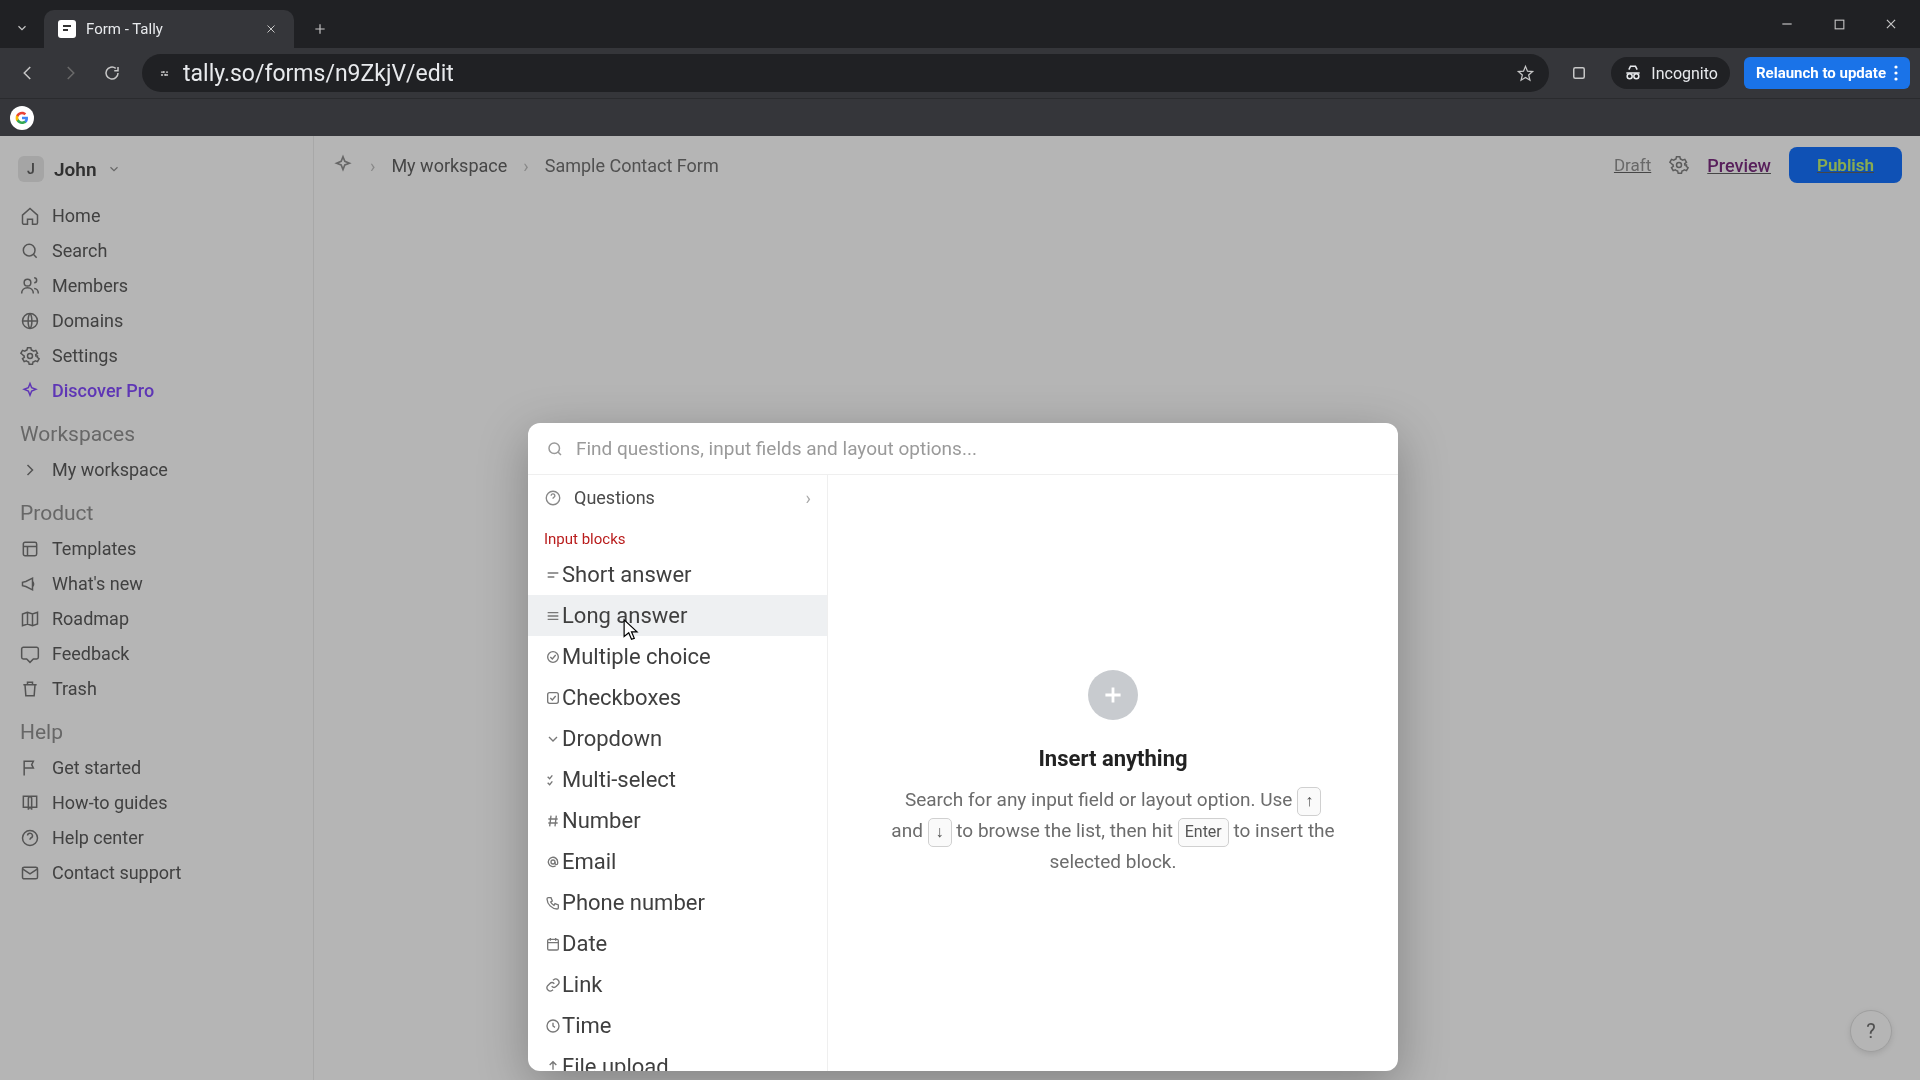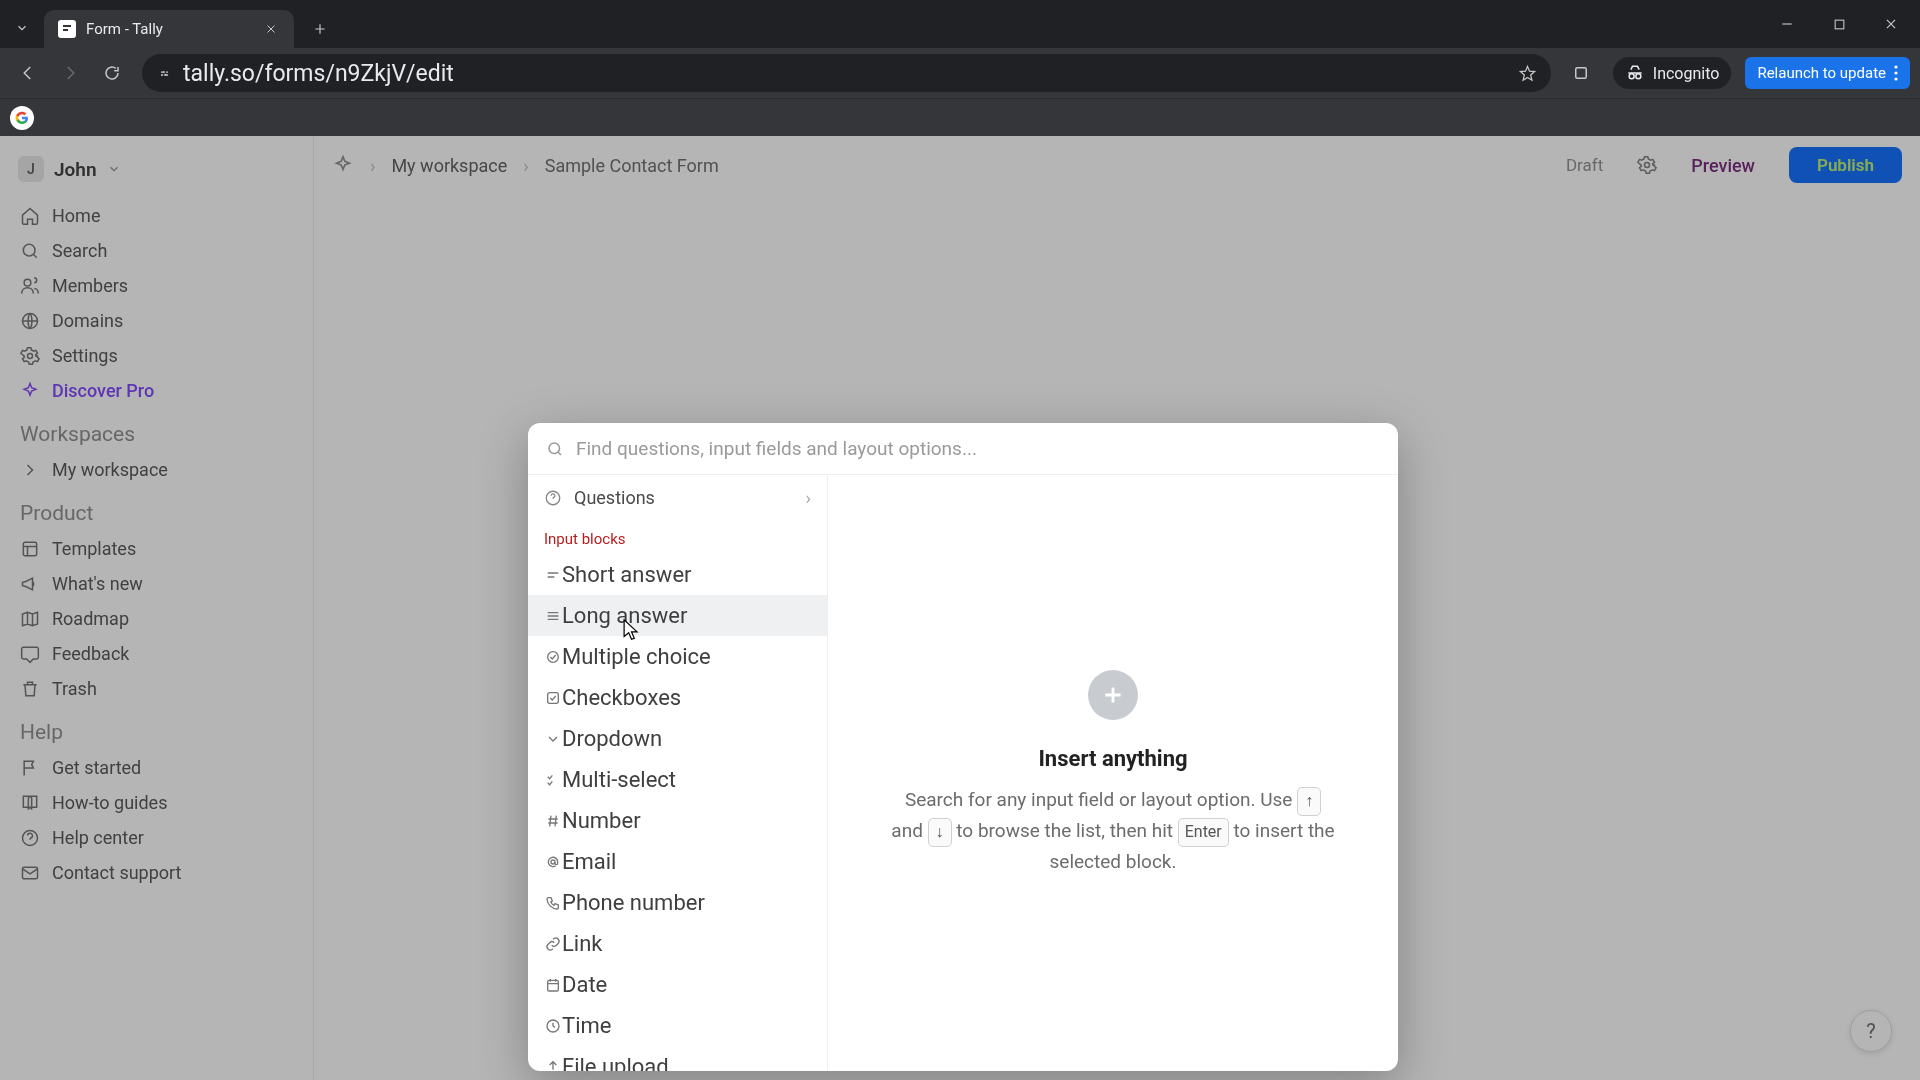--- a/index.html
+++ b/index.html
@@ -15,40 +15,40 @@
   .new-tab { width: 32px; height: 32px; display: flex; align-items: center; justify-content: center; color: #c7c7c7; margin-left: 10px; margin-bottom: 3px; border-radius: 50%; }
   .window-controls { position: absolute; right: 6px; top: 0; height: 48px; display: flex; align-items: center; gap: 6px; }
   .win-btn { width: 46px; height: 36px; display: flex; align-items: center; justify-content: center; color: #c7c7c7; }
 
   .toolbar { height: 50px; background: #35363a; display: flex; align-items: center; padding: 0 10px; gap: 6px; }
   .tb-btn { width: 36px; height: 36px; border-radius: 50%; display: flex; align-items: center; justify-content: center; color: #c7c7c7; }
   .tb-btn.disabled { color: #6a6a6a; }
   .addr { flex: 1; height: 38px; background: #202124; border-radius: 19px; display: flex; align-items: center; padding: 0 14px; gap: 10px; color: #c7c7c7; font-size: 23px; margin: 0 6px; }
   .addr-text { flex: 1; color: #e8eaed; }
   .incognito-pill { display:flex; align-items:center; gap:8px; background:#202124; border-radius:18px; padding:6px 12px; color:#e8eaed; font-size:16px; margin: 0 8px;}
-  .relaunch { background: #1a73e8; color: #fff; border-radius: 6px; padding: 7px 12px; font-size: 15px; display:flex; align-items:center; gap:8px; }
+  .relaunch { background: #1a73e8; color: #fff; border-radius: 6px; padding: 7px 12px; font-size: 15px; display:flex; align-items:center; gap:8px;font-weight:bold; }
   .bookmark-bar { height: 38px; background:#35363a; border-top:1px solid #2a2b2e; display:flex; align-items:center; padding:0 10px; }
   .g-circle { width:24px;height:24px;border-radius:50%;background:#fff; display:flex;align-items:center;justify-content:center;}
 
   
   .content-wrapper { position: absolute; left:0; right:0; top:136px; bottom:0; background:#fff; }
   .dim-overlay { position:absolute; inset:0; background:rgba(43,43,43,0.35); z-index:5; }
 
   .sidebar { width: 314px; height: 100%; border-right: 1px solid #ececec; padding: 14px 10px; display:flex; flex-direction:column; font-size: 18px; color:#4a4a4a; position:absolute; left:0; top:0; background:#fff;}
   .user-row { display:flex; align-items:center; gap:10px; padding: 6px 8px 16px; color:#333; font-weight:600; font-size:19px;}
   .user-badge { width:26px;height:26px;border-radius:6px;background:#e6e6e6;color:#555;font-size:14px;display:flex;align-items:center;justify-content:center;font-weight:600;}
   .nav-item { display:flex; align-items:center; gap:12px; padding: 7px 10px; border-radius:6px; color:#4d4d4d; }
   .nav-item.accent { color:#7a3cff; font-weight:500;}
   .nav-section { padding: 14px 10px 6px; font-size:21px; color:#888; }
   .ico { width:20px; height:20px; flex:0 0 20px; stroke:#6b6b6b; fill:none; stroke-width:1.8; }
 
   .topbar { position:absolute; left:314px; right:0; top:0; height:58px; background:#fff; display:flex; align-items:center; padding:0 18px; gap:16px; color:#555; font-size:18px;}
   .crumb-sep { color:#bbb; }
   .crumb-last { color:#666; }
-  .topbar-right { margin-left:auto; display:flex; align-items:center; gap:34px; }
+  .topbar-right { margin-left:auto; display:flex; align-items:center; gap:18px;text-decoration:underline; }
   .draft { color:#8a8a8a; font-size:17px;}
   .preview { color:#701a75; font-weight:500; font-size:18px;}
   .publish { background:#0066ff; color:#bef264; padding:8px 28px; border-radius:8px; font-weight:600; font-size:17px;}
 
   .help-fab { position:absolute; right:28px; bottom:28px; width:42px;height:42px;border-radius:50%; background:#fff; border:1px solid #ddd; box-shadow:0 2px 6px rgba(0,0,0,0.12); display:flex; align-items:center; justify-content:center; color:#666; font-size:20px;}
 
   
   .modal { position:absolute; left:528px; top:287px; width:870px; height:fit-content; background:#fff; border-radius:12px; box-shadow:0 14px 50px rgba(0,0,0,0.28); z-index:10; overflow:hidden; display:flex; flex-direction:column;justify-content:center;}
   .modal-search { display:flex; align-items:center; gap:12px; padding: 14px 18px; border-bottom:1px solid #efefef;}
   .modal-search input { border:none; outline:none; font-size:19px; flex:1; color:#333; }
@@ -424,33 +424,33 @@
               <span class="ic">
                 <svg width="16" height="16" viewBox="0 0 24 24">
                   <path d="M5 4h4l2 5-2.5 1.5a11 11 0 0 0 5 5L15 13l5 2v4a2 2 0 0 1-2 2A16 16 0 0 1 3 6a2 2 0 0 1 2-2z" stroke="#777" stroke-width="2" fill="none"></path>
                 </svg>
               </span>
               <span>Phone number</span>
             </div>
           <div class="ml-item">
               <span class="ic">
                 <svg width="16" height="16" viewBox="0 0 24 24">
-                  <path d="M10 14a5 5 0 0 0 7 0l3-3a5 5 0 0 0-7-7l-1 1M14 10a5 5 0 0 0-7 0l-3 3a5 5 0 0 0 7 7l1-1" stroke="#777" stroke-width="2" fill="none"></path>
-                </svg>
-              </span>
-              <span>Link</span>
-            </div>
-          <div class="ml-item">
-              <span class="ic">
-                <svg width="16" height="16" viewBox="0 0 24 24">
                   <rect x="4" y="5" width="16" height="16" rx="2" stroke="#777" stroke-width="2" fill="none"></rect>
                   <path d="M4 10h16M8 3v4M16 3v4" stroke="#777" stroke-width="2"></path>
                 </svg>
               </span>
               <span>Date</span>
+            </div>
+          <div class="ml-item">
+              <span class="ic">
+                <svg width="16" height="16" viewBox="0 0 24 24">
+                  <path d="M10 14a5 5 0 0 0 7 0l3-3a5 5 0 0 0-7-7l-1 1M14 10a5 5 0 0 0-7 0l-3 3a5 5 0 0 0 7 7l1-1" stroke="#777" stroke-width="2" fill="none"></path>
+                </svg>
+              </span>
+              <span>Link</span>
             </div>
           <div class="ml-item">
               <span class="ic">
                 <svg width="16" height="16" viewBox="0 0 24 24">
                   <circle cx="12" cy="12" r="9" stroke="#777" stroke-width="2" fill="none"></circle>
                   <path d="M12 7v5l3 2" stroke="#777" stroke-width="2" fill="none"></path>
                 </svg>
               </span>
               <span>Time</span>
             </div>

